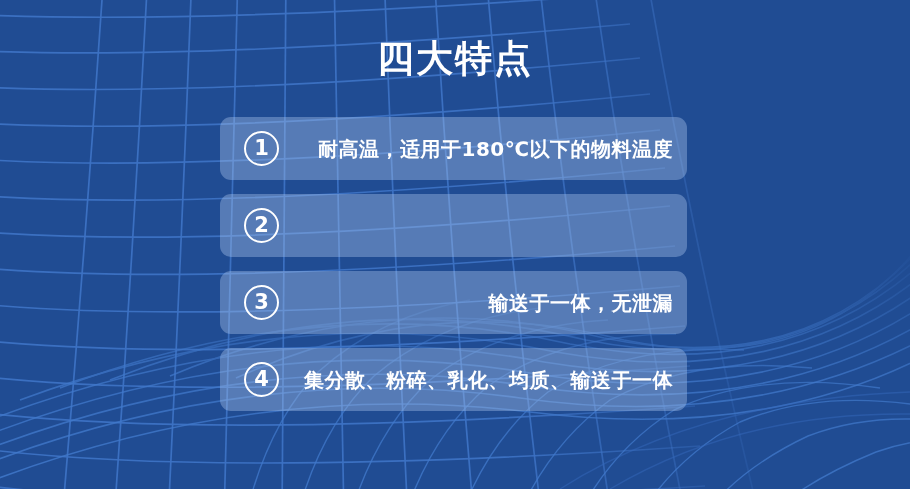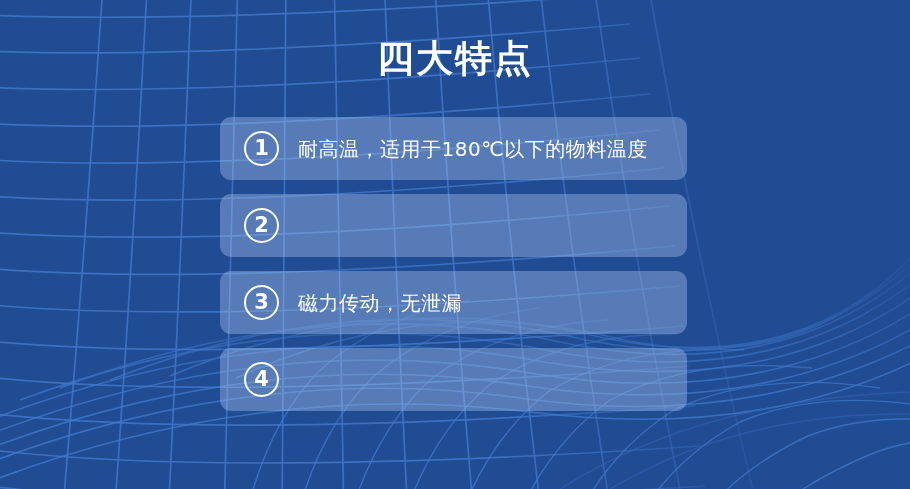--- a/index.html
+++ b/index.html
@@ -87,24 +87,25 @@
     text-align: center;
     box-sizing: border-box;
   }
 
   .row-text {
     flex: 1 1 auto;
     margin-left: 19px;
     margin-right: 14px;
     color: #ffffff;
     font-size: 20px;
-    font-weight: normal;
+    font-weight: bold;
     letter-spacing: 0.5px;
     line-height: 26px;
     white-space: nowrap;
+    text-align: right;
   }
 </style>
 </head>
 <body>
 
 <div id="poster">
 
   <svg id="bg-mesh" viewBox="0 0 910 489" width="910" height="489" xmlns="http://www.w3.org/2000/svg">
     <defs>
       <clipPath id="clipAll">
@@ -208,22 +209,23 @@
         <div class="row-badge">1</div>
         <div class="row-text">耐高温，适用于180℃以下的物料温度</div>
       </div>
 
       <div class="feature-row">
         <div class="row-badge">2</div>
       </div>
 
       <div class="feature-row">
         <div class="row-badge">3</div>
-        <div class="row-text">磁力传动，无泄漏</div>
+        <div class="row-text">输送于一体，无泄漏</div>
       </div>
 
       <div class="feature-row">
         <div class="row-badge">4</div>
+        <div class="row-text">集分散、粉碎、乳化、均质、输送于一体</div>
       </div>
 
     </div>
   </div>
 </div>
 
 </body></html>

